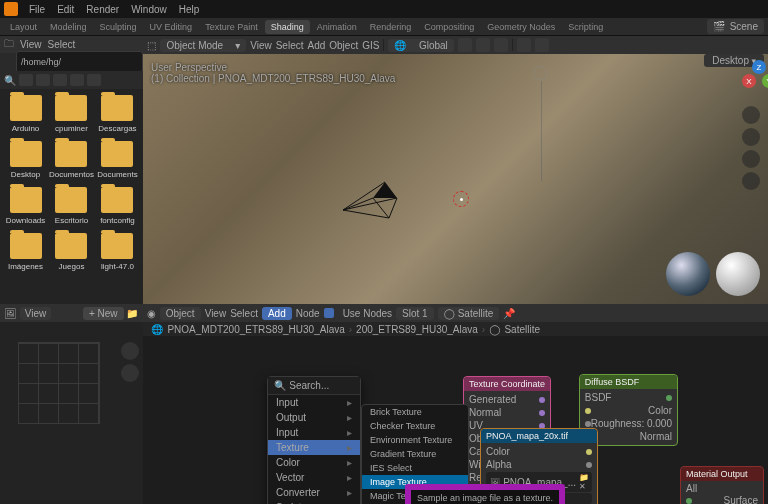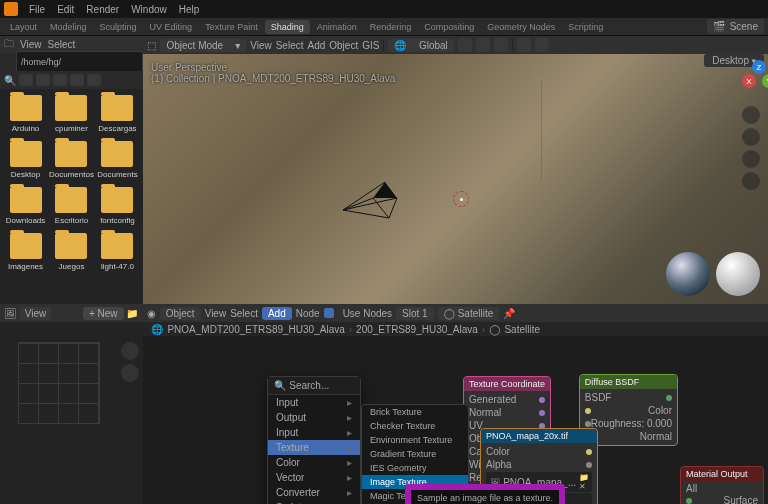--- a/index.html
+++ b/index.html
@@ -338,21 +338,21 @@
               <span class="ar">▸</span>
             </div>
           </div>
       </div>
 
       <div class="submenu" id="submenu">
           <div class="it">Brick Texture</div>
           <div class="it">Checker Texture</div>
           <div class="it">Environment Texture</div>
           <div class="it">Gradient Texture</div>
-          <div class="it">IES Geometry</div>
+          <div class="it">IES Select</div>
           <div class="it hl">Image Texture</div>
           <div class="it">Magic Texture</div>
           <div class="it">Musgrave Tex</div>
         </div>
 
       <div class="tooltip">Sample an image file as a texture.</div>
 
       <div class="node texcoord">
         <div class="nh">Texture Coordinate</div>
         <div class="nb" id="texcoord-outs">

